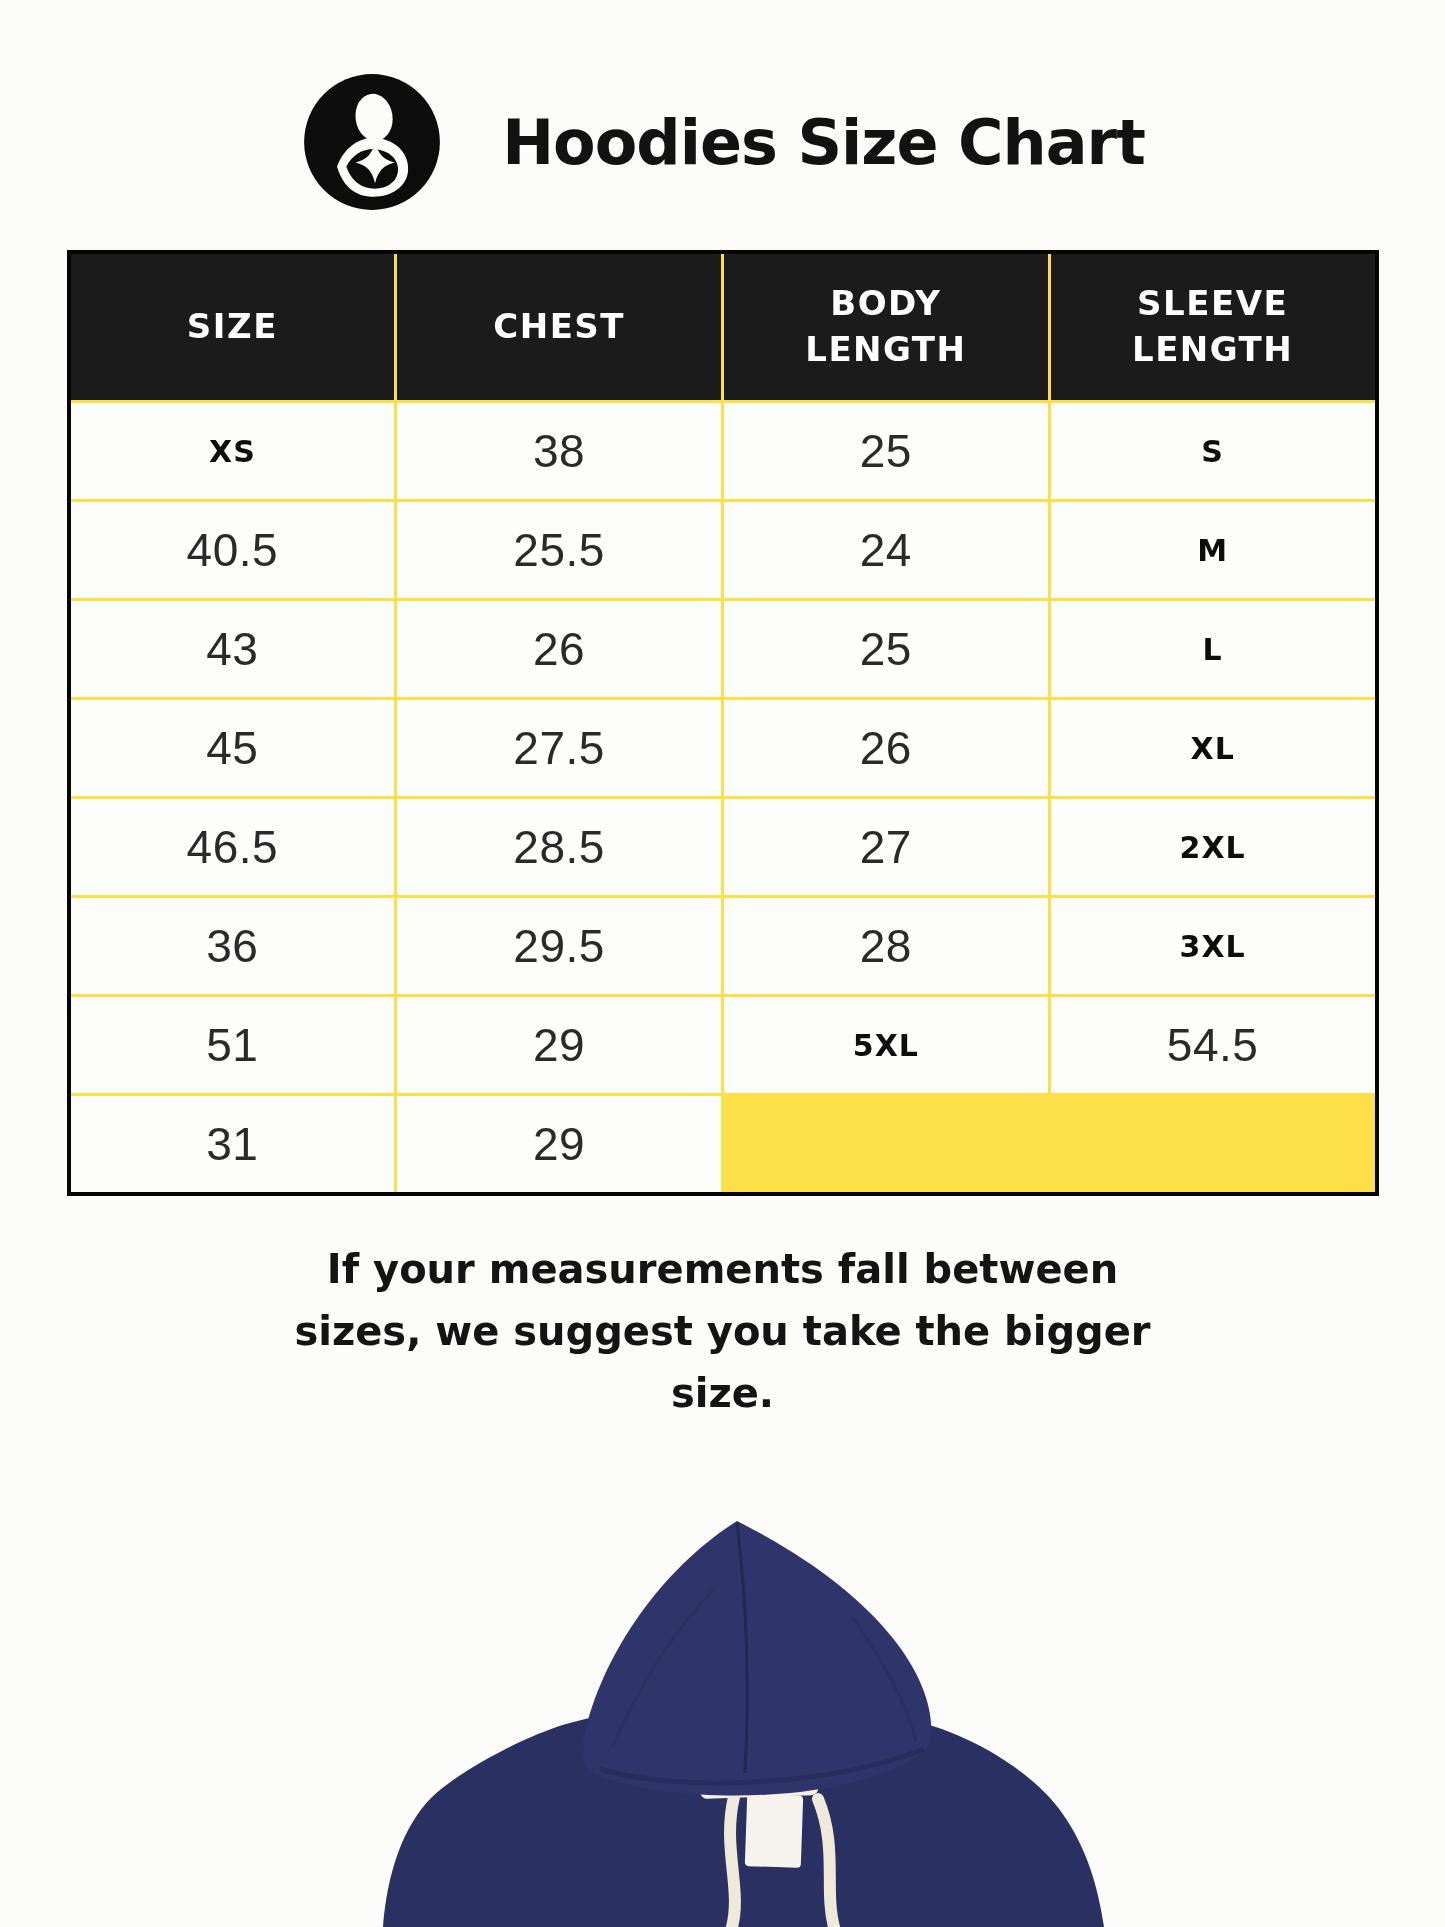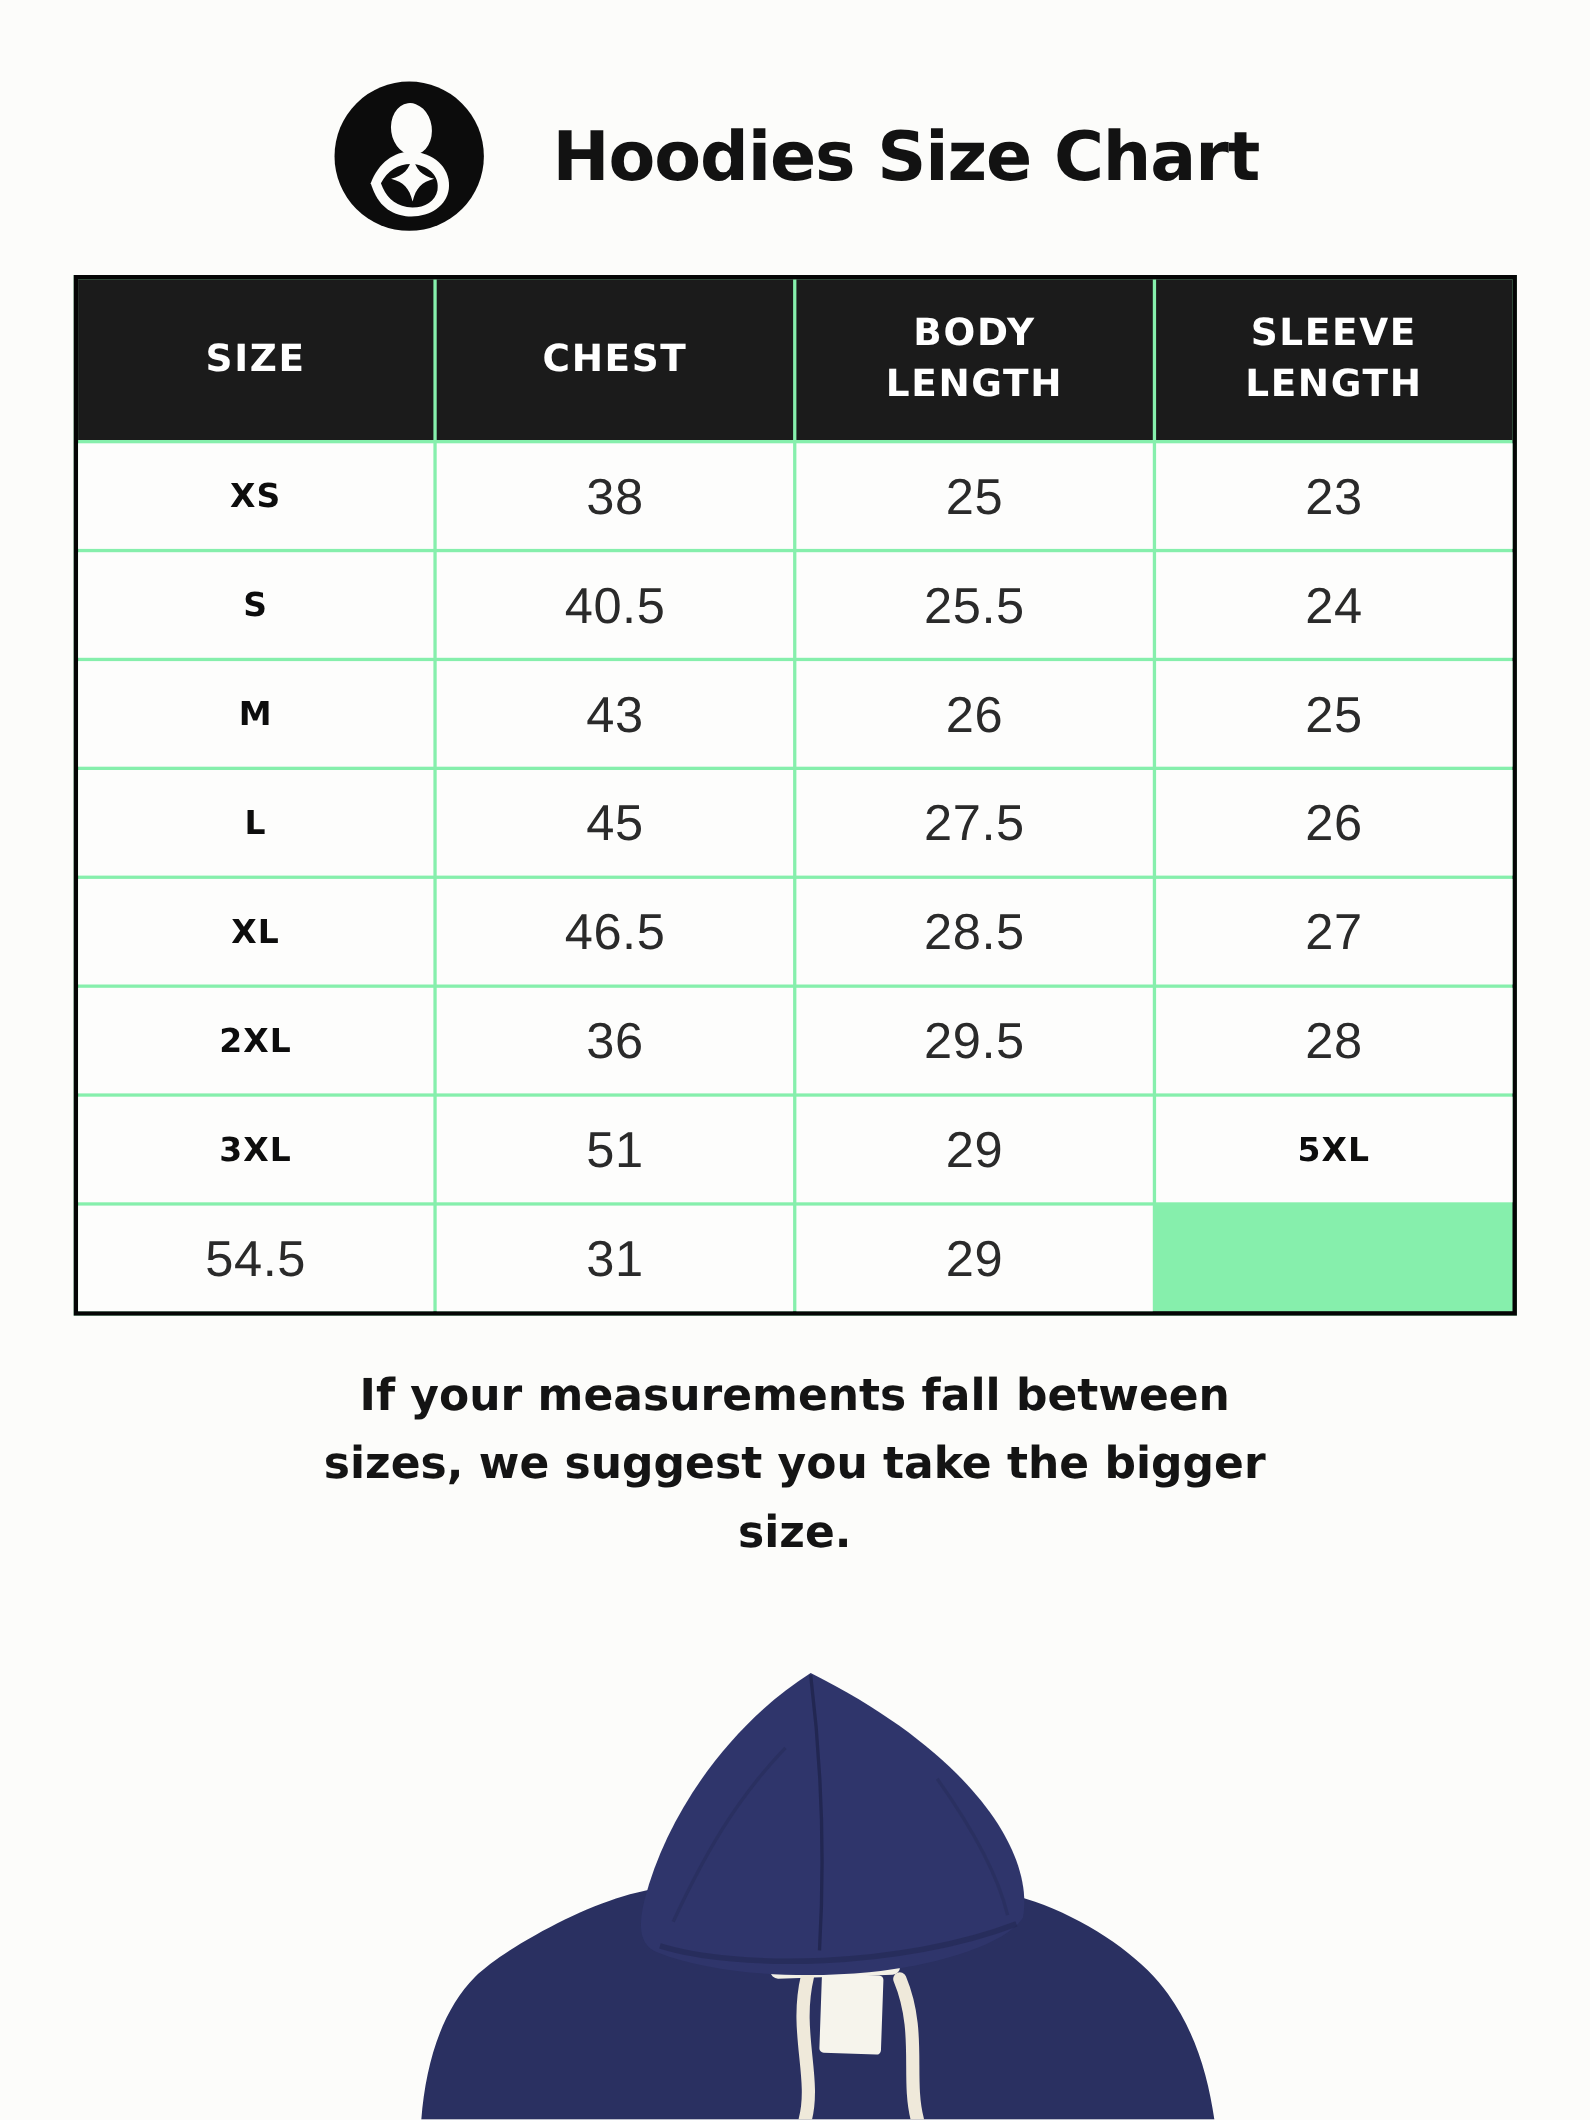--- a/index.html
+++ b/index.html
@@ -15,21 +15,21 @@
     gap:58px; padding-top:70px;
   }
   .logo { width:144px; height:144px; flex:0 0 auto; }
   .page-title {
     font-family:"DejaVu Sans", sans-serif;
     font-size:62px; font-weight:bold; letter-spacing:-1px; color:#121212;
   }
   
   .size-table {
     width:1312px; margin:36px auto 0;
-    background:#86efac; border:4px solid #050505;
+    background:#fde047; border:4px solid #050505;
     display:grid; grid-template-columns:1fr 1fr 1fr 1fr; gap:3px;
   }
   .cell {
     display:flex; align-items:center; justify-content:center;
     text-align:center;
   }
   .th {
     background:#1b1b1b; color:#ffffff; height:146px;
     font-family:"DejaVu Sans", sans-serif; font-weight:bold;
     font-size:34px; letter-spacing:1.5px; white-space:pre-line; line-height:1.35;
@@ -71,21 +71,20 @@
     <div class="cell th">SIZE</div>
     <div class="cell th">CHEST</div>
     <div class="cell th">BODY
 LENGTH</div>
     <div class="cell th">SLEEVE
 LENGTH</div>
 
     <div class="cell td size-label">XS</div>
     <div class="cell td val">38</div>
     <div class="cell td val">25</div>
-    <div class="cell td val">23</div>
 
     <div class="cell td size-label">S</div>
     <div class="cell td val">40.5</div>
     <div class="cell td val">25.5</div>
     <div class="cell td val">24</div>
 
     <div class="cell td size-label">M</div>
     <div class="cell td val">43</div>
     <div class="cell td val">26</div>
     <div class="cell td val">25</div>

